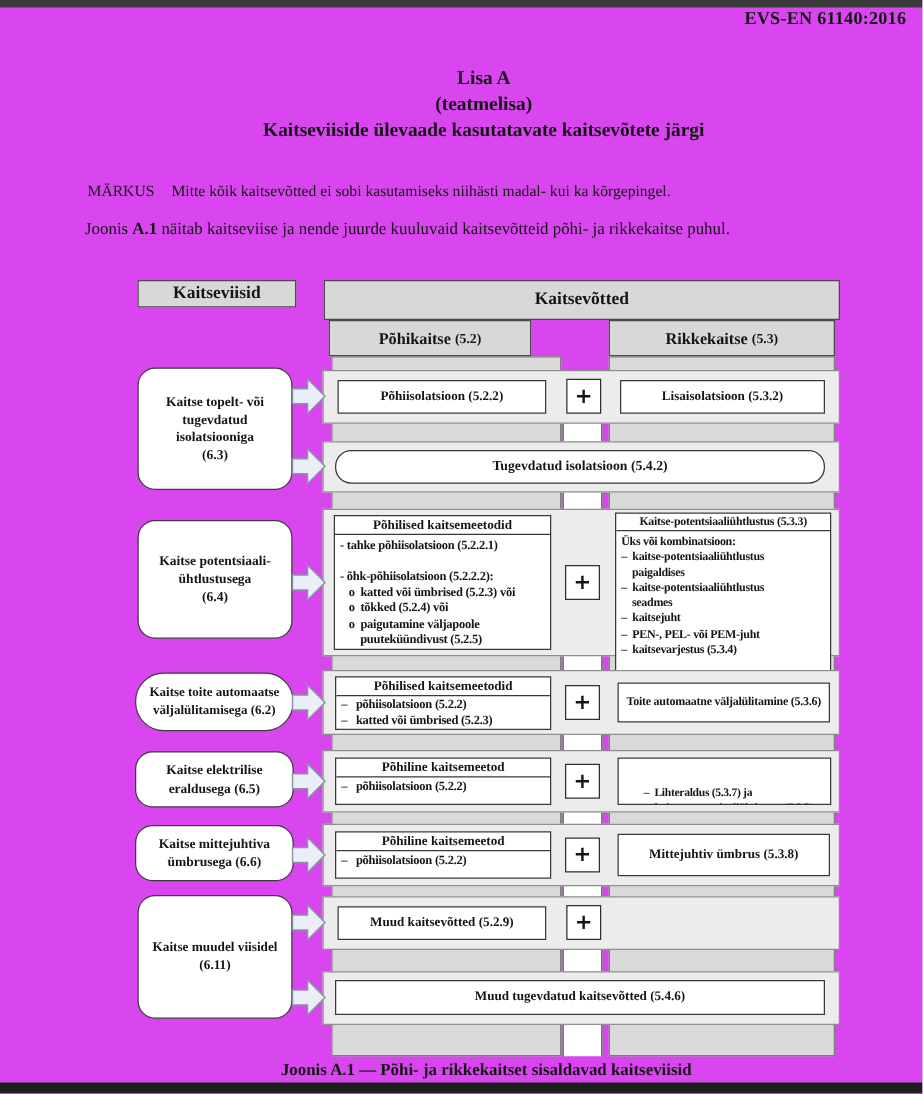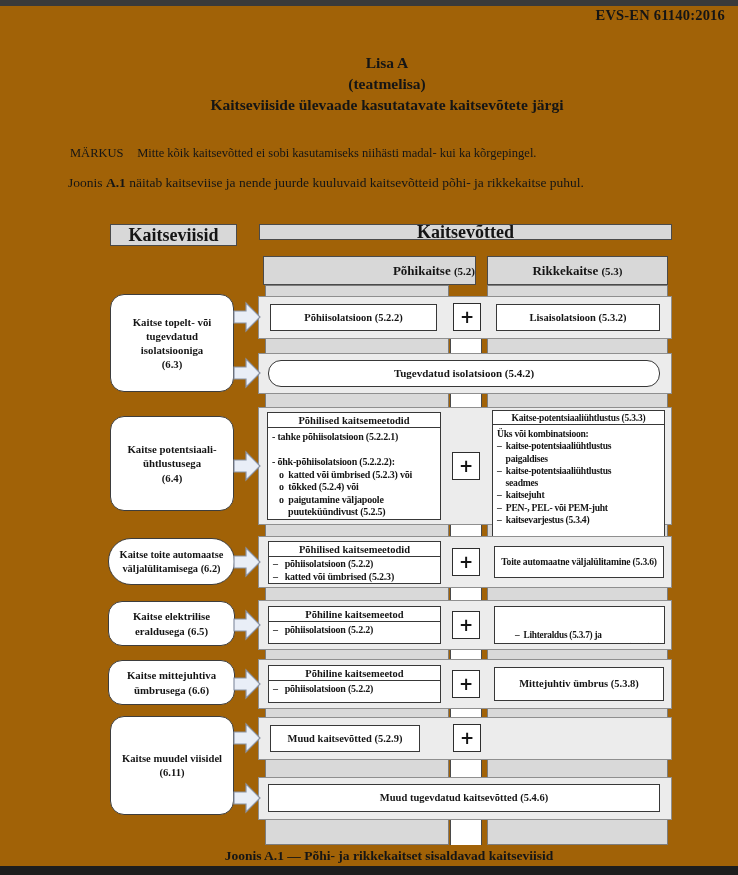--- a/index.html
+++ b/index.html
@@ -1,18 +1,18 @@
 <!DOCTYPE html>
 <html><head>
 <meta charset="utf-8">
 <style>
   * { margin:0; padding:0; box-sizing:border-box; }
   html,body { background:#fff; }
   .page {
-    position:relative; width:738px; height:875px; background:#a16207;
+    position:relative; width:738px; height:875px; background:#d946ef;
     font-family:"Liberation Serif", serif; color:#151515; overflow:hidden;
   }
   .topbar { position:absolute; left:0; top:0; width:738px; height:6px; background:#3a3a3a; }
   .bottombar { position:absolute; left:0; top:866px; width:738px; height:9px; background:#1d1d1d; }
   .stdref { position:absolute; top:7px; right:13px; font-size:14.5px; font-weight:bold; letter-spacing:0.2px; }
   .titleblock { position:absolute; left:40px; top:52px; width:694px; text-align:center;
                 font-size:15.5px; font-weight:bold; line-height:21px; white-space:pre-line; }
   .noteline { position:absolute; left:70px; top:146px; width:650px; font-size:12.5px; }
   .noteline .lbl { display:inline-block; width:64px; }
   .introline { position:absolute; left:68px; top:175px; width:660px; font-size:13.5px; }
@@ -39,21 +39,21 @@
                  white-space:pre; letter-spacing:-0.2px; overflow:hidden; }
   .mbox.tight .mhead { font-size:9.5px; letter-spacing:-0.2px; }
   .mbox.tight .mbody { font-size:9.6px; line-height:12.3px; letter-spacing:-0.25px; }
   .rbox { position:absolute; background:#fff; border:1.5px solid #3d3d3d; border-radius:14px;
           display:flex; align-items:center; justify-content:center; text-align:center;
           font-weight:bold; font-size:10.8px; line-height:1.3; white-space:pre-line; padding:2px 4px; }
   .arrow { position:absolute; width:28px; height:32px; }
   .caption { position:absolute; left:40px; top:848px; width:698px; text-align:center;
              font-size:13.5px; font-weight:bold; }
   .subref { font-size:11px; }
-  .hdr-big { font-size:18px; }
+  .hdr-big { font-size:14px; }
 </style>
 </head>
 <body>
 
 <div class="page">
   <div class="topbar"></div>
 
   <div class="stdref">EVS-EN 61140:2016</div>
 
   <div class="titleblock">Lisa A
@@ -65,24 +65,24 @@
     <span>Mitte kõik kaitsevõtted ei sobi kasutamiseks niihästi madal- kui ka kõrgepingel.</span>
   </div>
 
   <div class="introline">
     <span>Joonis </span><b>A.1</b><span> näitab kaitseviise ja nende juurde kuuluvaid kaitsevõtteid põhi- ja rikkekaitse puhul.</span>
   </div>
 
   <div class="gbox hdr-big" style="left:110px; top:224px; width:127px; height:22px;">
     <span>Kaitseviisid</span>
   </div>
-  <div class="gbox hdr-big" style="left:259px; top:224px; width:413px; height:16px;">
+  <div class="gbox hdr-big" style="left:259px; top:224px; width:413px; height:32px;">
     <span>Kaitsevõtted</span>
   </div>
-  <div class="gbox" style="left:263px; top:256px; width:213px; height:29px; font-size:13px;justify-content:flex-end;">
+  <div class="gbox" style="left:263px; top:256px; width:162px; height:29px; font-size:13px;">
     <span>Põhikaitse</span>&nbsp;<span class="subref">(5.2)</span>
   </div>
   <div class="gbox" style="left:487px; top:256px; width:181px; height:29px; font-size:13px;">
     <span>Rikkekaitse</span>&nbsp;<span class="subref">(5.3)</span>
   </div>
 
   <div class="col" style="left:265px; top:285px; width:184px; height:560px;"></div>
   <div class="col" style="left:487px; top:285px; width:181px; height:560px;"></div>
   <div class="plusstrip"></div>
 
@@ -159,21 +159,21 @@
     <div class="mbody" style="padding:2px 4px;">–   põhiisolatsioon (5.2.2)</div>
   </div>
   <div class="plusbox" style="left:452px; top:670px;">
     <span>+</span>
   </div>
   <div class="wbox" style="left:494px; top:667px; width:170px; height:34px; font-size:10.5px;">
     <span>Mittejuhtiv ümbrus (5.3.8)</span>
   </div>
 
   <div class="band" style="top:717px; height:43px;"></div>
-  <div class="wbox" style="left:270px; top:725px; width:150px; height:27px;">
+  <div class="wbox" style="left:270px; top:725px; width:167px; height:27px;">
     <span>Muud kaitsevõtted (5.2.9)</span>
   </div>
   <div class="plusbox" style="left:453px; top:724px;">
     <span>+</span>
   </div>
   <div class="band" style="top:777px; height:43px;"></div>
   <div class="wbox" style="left:268px; top:784px; width:392px; height:28px; font-size:10.5px;">
     <span>Muud tugevdatud kaitsevõtted (5.4.6)</span>
   </div>
 

